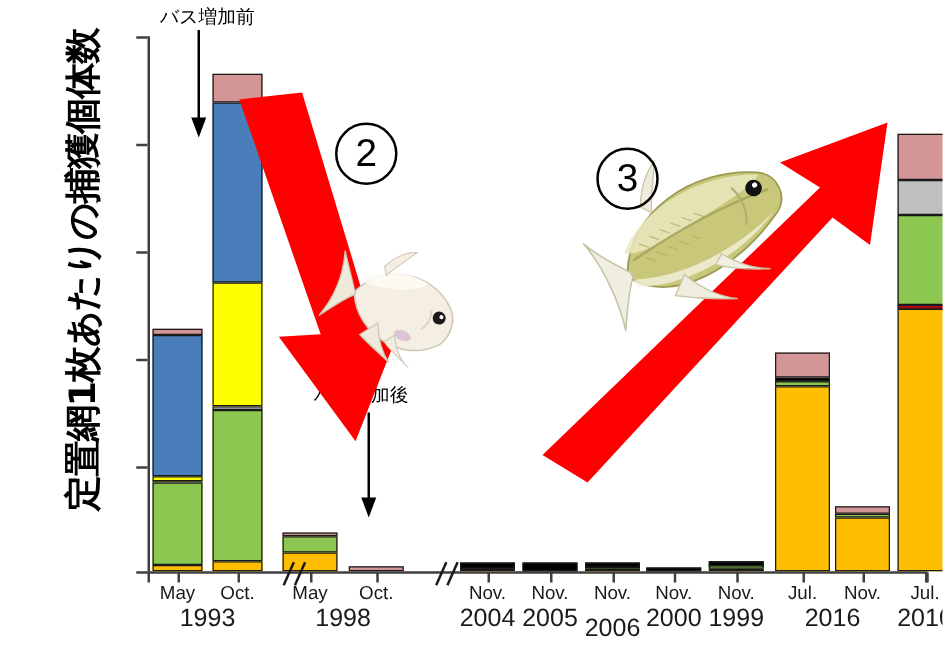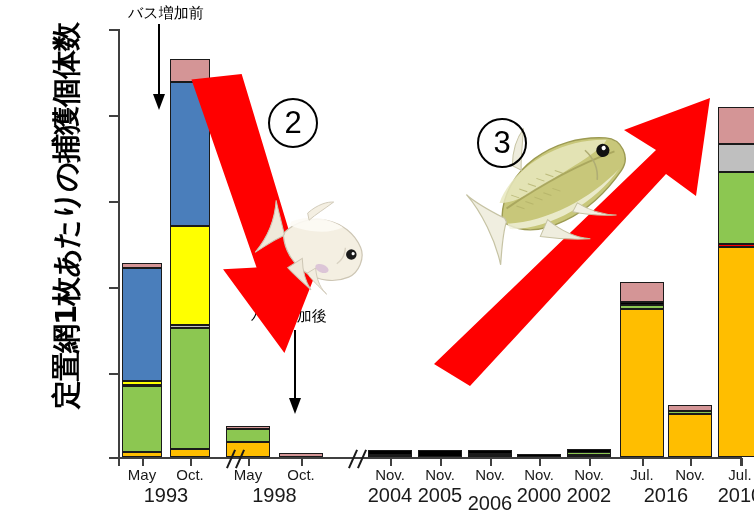--- a/index.html
+++ b/index.html
@@ -224,21 +224,21 @@
       <div class="xlab" style="left: 405px; top: 484px; width: 70px;">
         <div class="yr">2005</div>
       </div>
       <div class="xlab" style="left: 455px; top: 492px; width: 70px;">
         <div class="yr">2006</div>
       </div>
       <div class="xlab" style="left: 504px; top: 484px; width: 70px;">
         <div class="yr">2000</div>
       </div>
       <div class="xlab" style="left: 554px; top: 484px; width: 70px;">
-        <div class="yr">2002</div>
+        <div class="yr">1999</div>
       </div>
       <div class="xlab" style="left: 631px; top: 484px; width: 70px;">
         <div class="yr">2016</div>
       </div>
       <div class="xlab" style="left: 705px; top: 484px; width: 70px;">
         <div class="yr">2010</div>
       </div>
     </div>
 
   <div class="jtext" style="left:128px;top:4px;">バス増加前</div>

